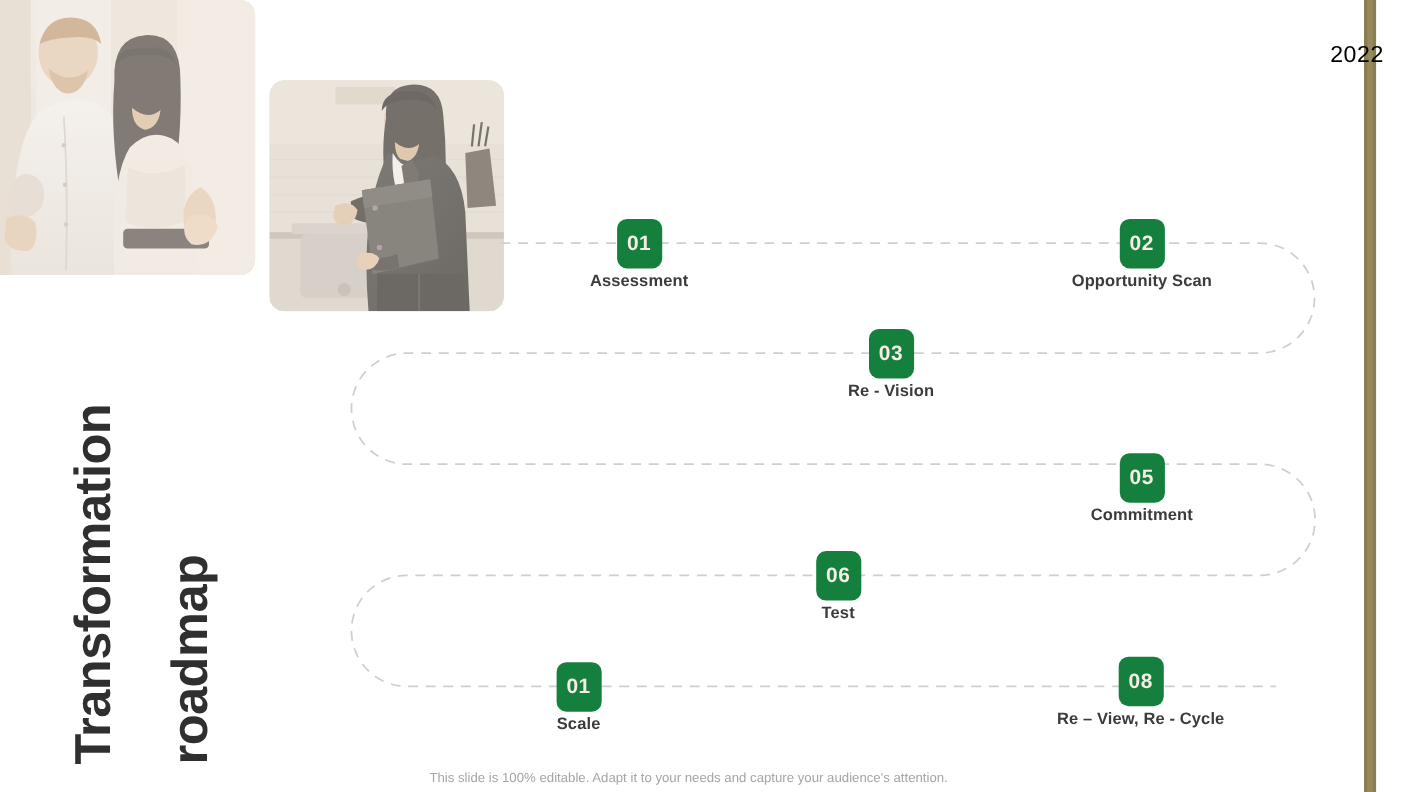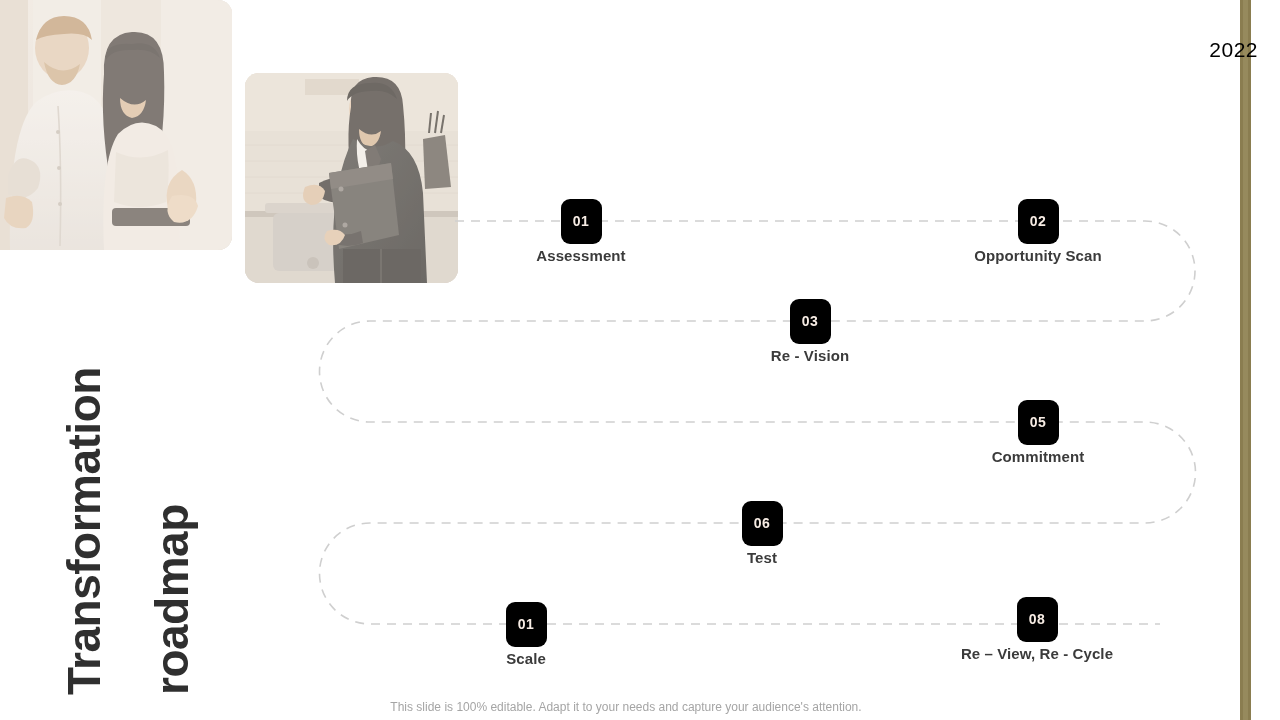--- a/index.html
+++ b/index.html
@@ -114,25 +114,25 @@
     width: 200px;
     margin-left: -100px;
     text-align: center;
     z-index: 4;
   }
   .badge {
     display: inline-block;
     width: 41px;
     height: 45px;
     border-radius: 9px;
-    background: #000000;
+    background: #15803d;
     color: #f7ece4;
     font-family: "Liberation Sans", sans-serif;
     font-weight: bold;
-    font-size: 14px;
+    font-size: 19px;
     line-height: 45px;
     text-align: center;
     letter-spacing: 0.5px;
   }
   .step-label {
     margin-top: 3px;
     font-family: "Liberation Sans", sans-serif;
     font-weight: bold;
     font-size: 15px;
     color: #3b3b3b;
@@ -292,21 +292,21 @@
     <div class="badge">02</div>
     <div class="step-label">Opportunity Scan</div>
   </div>
 
   <div class="step" style="left:810px; top:299px;">
     <div class="badge">03</div>
     <div class="step-label">Re - Vision</div>
   </div>
 
 
-  <div class="step" style="left:1038px; top:400px;">
+  <div class="step" style="left:1038px; top:412px;">
     <div class="badge">05</div>
     <div class="step-label">Commitment</div>
   </div>
 
   <div class="step" style="left:762px; top:501px;">
     <div class="badge">06</div>
     <div class="step-label">Test</div>
   </div>
 
   <div class="step" style="left:526px; top:602px;">

